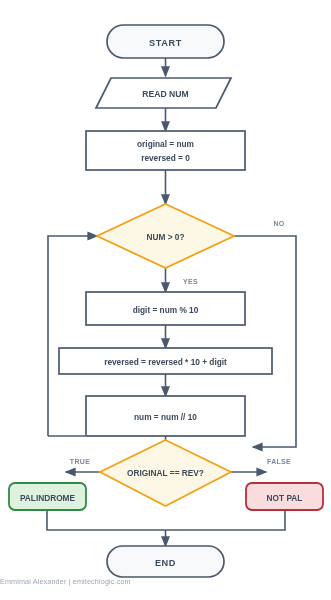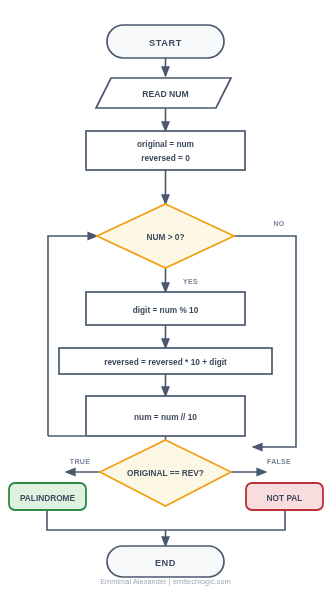--- a/index.html
+++ b/index.html
@@ -40,21 +40,20 @@
     font-weight: bold;
     font-size: 7px;
     fill: #7a869b;
     letter-spacing: 0.3px;
   }
   .credit {
     position: absolute;
     left: 0;
     right: 0;
     top: 577px;
-    text-align: center;
     font-family: "Liberation Sans", sans-serif;
     font-size: 7.2px;
     color: #9aa5b5;
     letter-spacing: 0.15px;
   }
 </style>
 </head>
 <body>
 
 <div id="flowchart-root">

